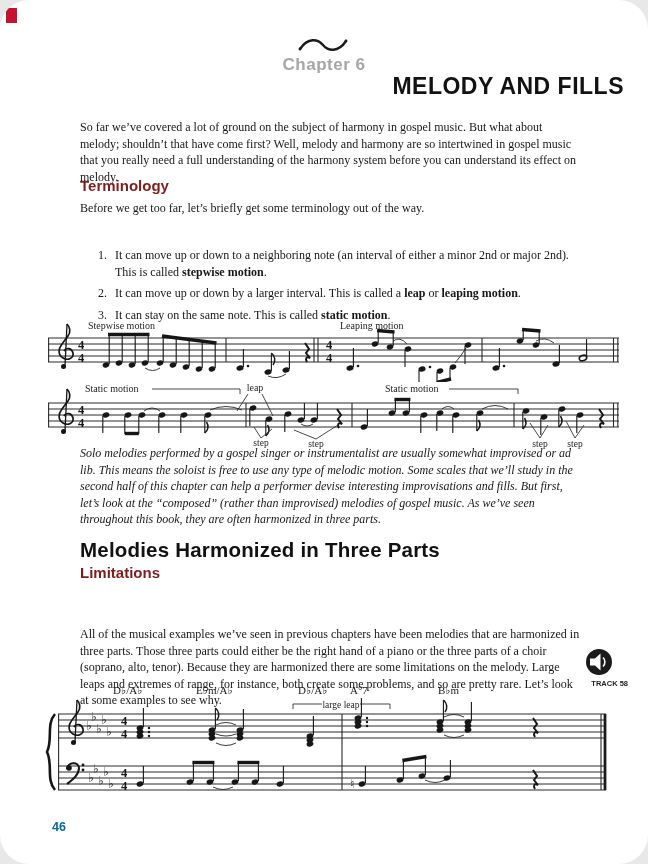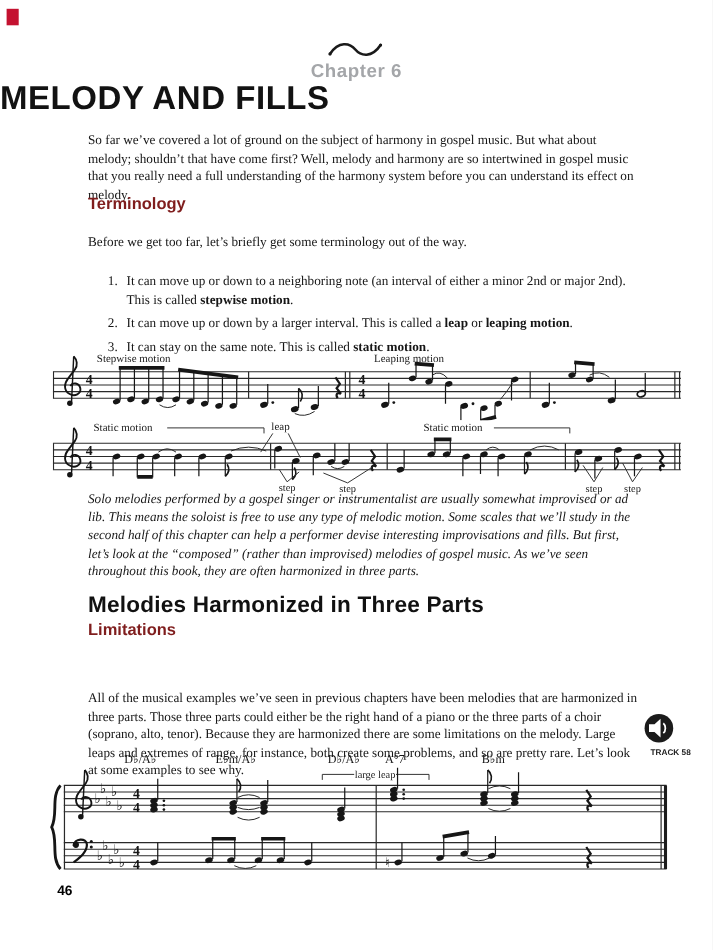--- a/index.html
+++ b/index.html
@@ -1,49 +1,49 @@
 <!DOCTYPE html>
 <html><head>
 <meta charset="utf-8">
 <style>
   html,body{margin:0;padding:0;background:#e8e8e8;}
   .page{position:relative;width:648px;height:864px;background:#fff;overflow:hidden;
-        font-family:"Liberation Serif",serif;color:#161616;}
+        font-family:"Liberation Serif",serif;color:#161616;border-radius:29px;}
   .abs{position:absolute;}
   .corner-mark{left:6px;top:8px;width:11px;height:15px;background:#c41230;}
   .chapter{left:0;top:55px;width:648px;text-align:center;
            font-family:"Liberation Sans",sans-serif;font-weight:bold;
            font-size:17px;color:#a4a6a9;letter-spacing:.5px;}
-  .title{left:0;top:73px;width:624px;text-align:left;
+  .title{left:0;top:73px;width:624px;text-align:right;
          font-family:"Liberation Sans",sans-serif;font-weight:bold;
-         font-size:30px;color:#121212;letter-spacing:.5px;}
+         font-size:23px;color:#121212;letter-spacing:.5px;}
   .body-text{font-size:12px;line-height:16.5px;text-align:left;}
   .p-intro{left:80px;top:119px;width:500px;}
   .h-sub{font-family:"Liberation Sans",sans-serif;font-weight:bold;font-size:15px;color:#7f1d1d;}
   .h-terminology{left:80px;top:177px;}
-  .p-before{left:80px;top:212px;width:500px;}
+  .p-before{left:80px;top:200px;width:500px;}
   .p-asmelody{left:80px;top:225px;width:500px;}
   .olist{left:98px;top:247px;width:478px;}
   .oitem{display:flex;margin-bottom:5px;font-size:12px;line-height:16.5px;}
   .oitem .num{width:17px;flex:none;}
   .oitem .itxt{width:460px;}
   .p-solo{left:80px;top:445px;width:500px;font-style:italic;}
   .h-big{left:80px;top:538px;font-family:"Liberation Sans",sans-serif;font-weight:bold;
          font-size:20.5px;color:#111;letter-spacing:.2px;}
   .h-limitations{left:80px;top:564px;}
   .p-limit{left:80px;top:586px;width:500px;margin-top:40px;}
   .staff-a{left:48px;top:318px;}
   .staff-b{left:48px;top:381px;}
   .grand{left:40px;top:682px;}
   .track-badge{left:584px;top:648px;width:30px;height:30px;}
   .track-label{left:570px;top:679px;width:58px;text-align:right;
                font-family:"Liberation Sans",sans-serif;font-weight:bold;
                font-size:7.5px;color:#222;}
-  .page-num{left:52px;top:803px;font-family:"Liberation Sans",sans-serif;
-            font-weight:bold;font-size:12.5px;color:#000000;}
+  .page-num{left:52px;top:820px;font-family:"Liberation Sans",sans-serif;
+            font-weight:bold;font-size:12.5px;color:#0369a1;}
   
   .sl{stroke:#2a2a2a;stroke-width:1;}
   .bl{stroke:#2a2a2a;stroke-width:1.1;}
   .blk{stroke:#1c1c1c;stroke-width:2.8;}
   .stem{stroke:#161616;stroke-width:1.1;}
   .beam{stroke:#161616;stroke-width:3.4;}
   .nh{fill:#161616;}
   .tie{fill:none;stroke:#262626;stroke-width:.9;}
   .clef{fill:none;stroke:#141414;stroke-width:1.7;}
   .qrest{fill:none;stroke:#161616;stroke-width:2;}

